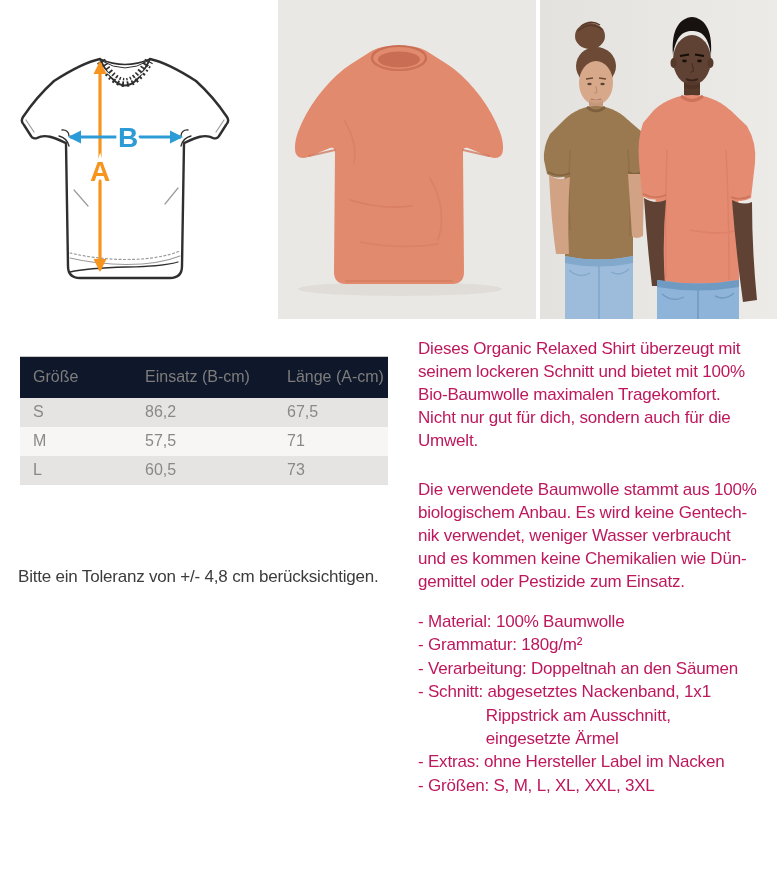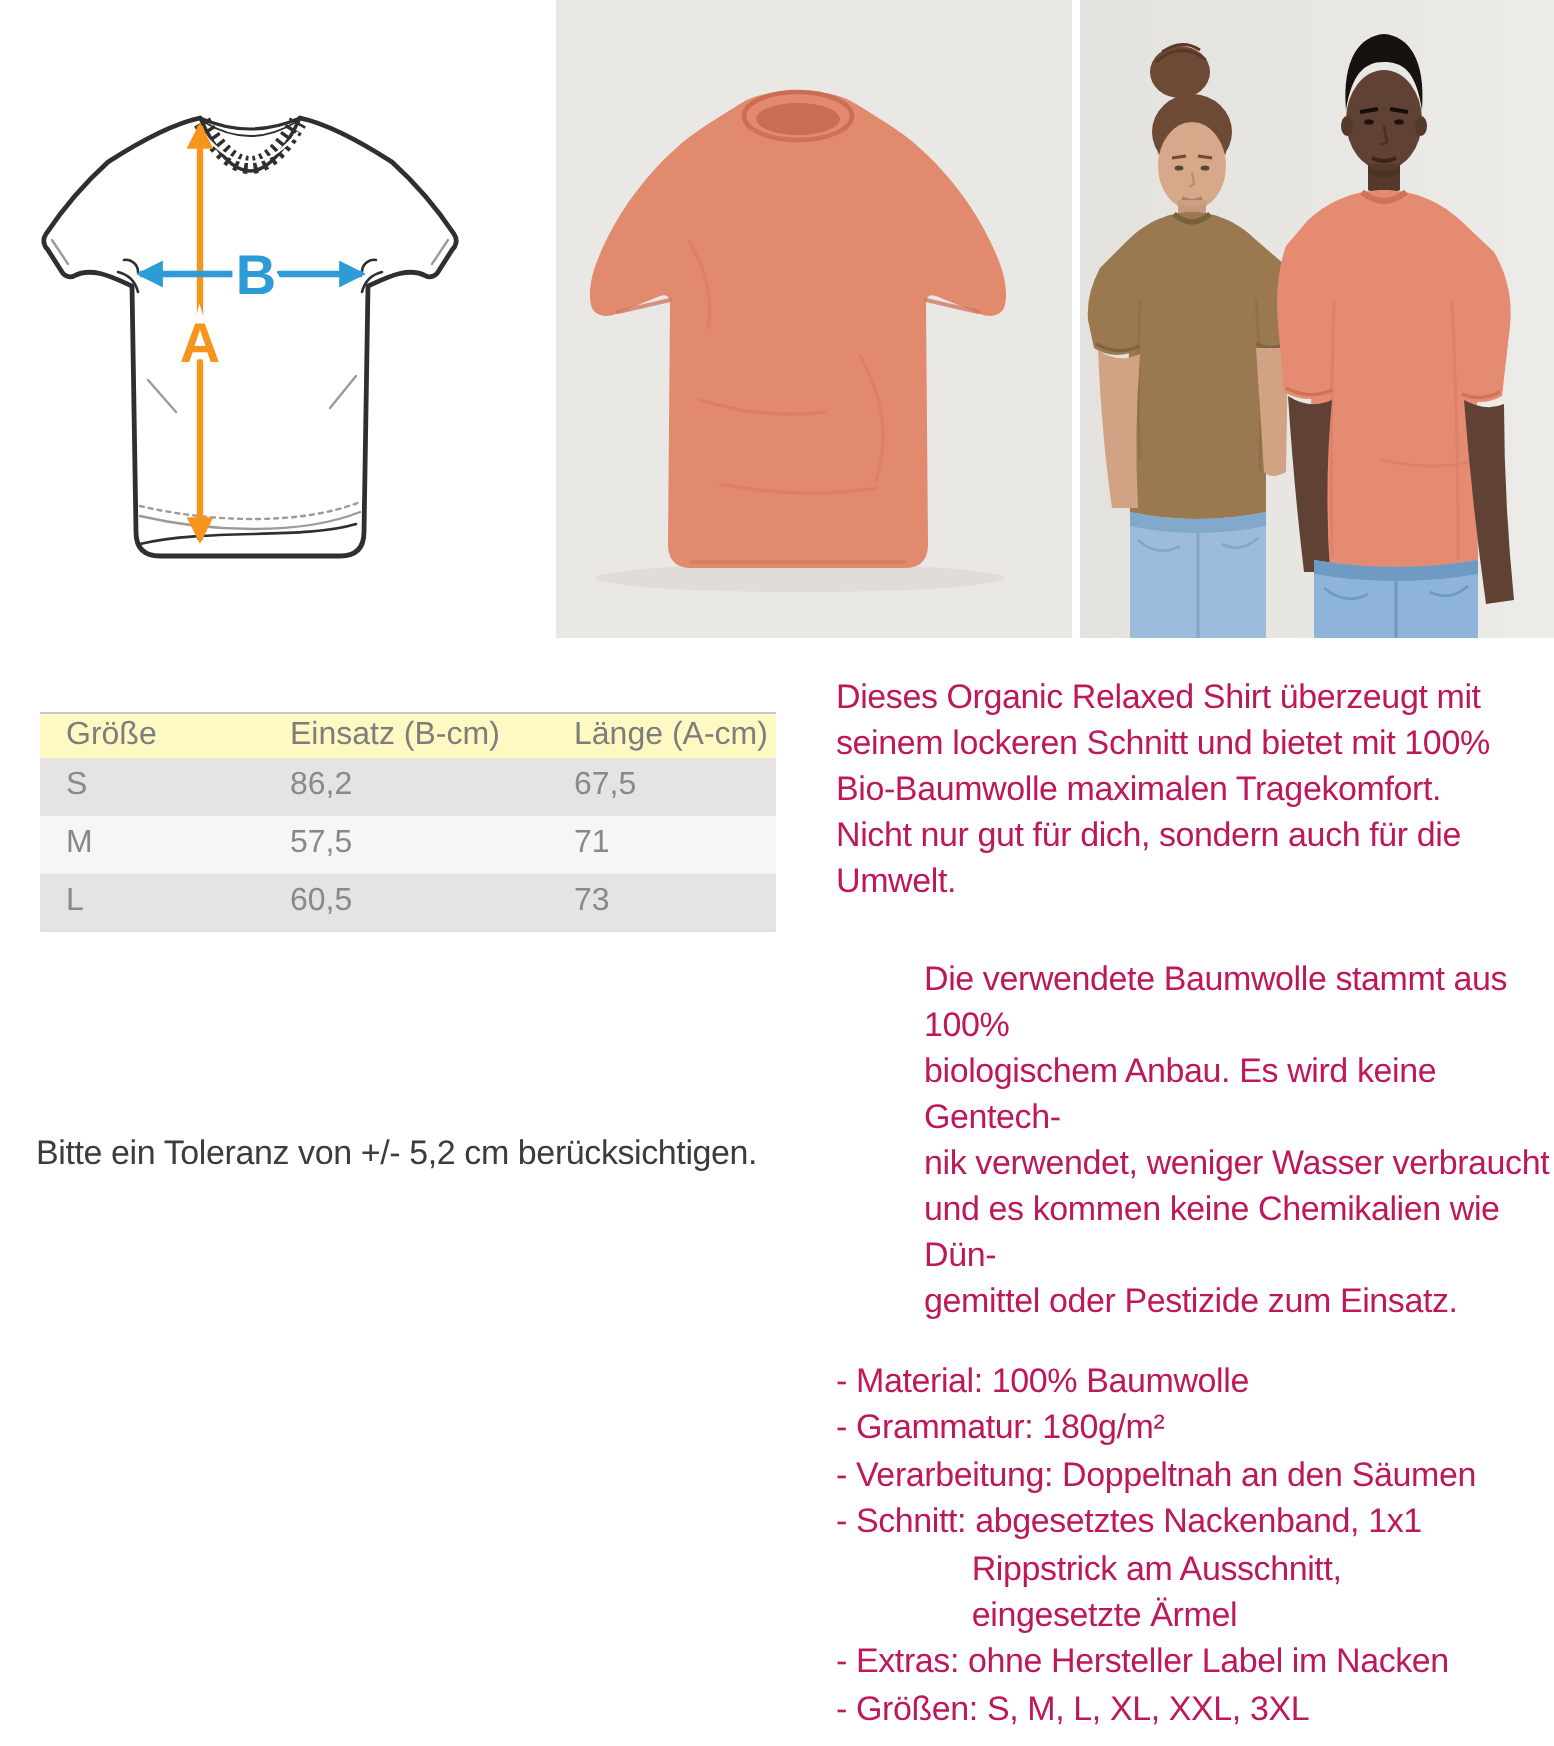--- a/index.html
+++ b/index.html
@@ -36,22 +36,22 @@
     width: 368px;
     border-collapse: collapse;
     font-size: 16px;
     border-top: 1px solid #c8c7c6;
     border-bottom: 1px solid #e3e2e1;
   }
   .size-table th {
     font-weight: 400;
     text-align: left;
     color: #7e7d7c;
-    background: #fef9c3;
-    height: 22px;
+    background: #0f172a;
+    height: 41px;
     padding: 0 0 0 13px;
   }
   .size-table td {
     color: #8a8988;
     height: 29px;
     padding: 0 0 0 13px;
   }
   .size-table tbody tr:nth-child(odd)  td { background: #e5e4e2; }
   .size-table tbody tr:nth-child(even) td { background: #f7f6f4; }
   .col-size   { width: 112px; }
@@ -76,21 +76,21 @@
     width: 358px;
     font-size: 17px;
     line-height: 23px;
     color: #be185d;
     letter-spacing: -0.2px;
   }
   .description p {
     margin: 0 0 26px 0;
     white-space: pre-line;
   }
-  .description p.para-2 { margin-bottom: 17px; margin-left: 44px; }
+  .description p.para-2 { margin-bottom: 17px; }
   .features {
     white-space: pre-wrap;
     line-height: 23.4px;
   }
 </style>
 </head>
 <body>
 
 <div class="page">
 
@@ -286,21 +286,21 @@
         <td>71</td>
       </tr>
       <tr>
         <td>L</td>
         <td>60,5</td>
         <td>73</td>
       </tr>
     </tbody>
   </table>
 
-  <div class="tolerance-note">Bitte ein Toleranz von +/- 5,2 cm berücksichtigen.</div>
+  <div class="tolerance-note">Bitte ein Toleranz von +/- 4,8 cm berücksichtigen.</div>
 
   <div class="description">
     <p class="para-1">Dieses Organic Relaxed Shirt überzeugt mit
 seinem lockeren Schnitt und bietet mit 100%
 Bio-Baumwolle maximalen Tragekomfort.
 Nicht nur gut für dich, sondern auch für die
 Umwelt.</p>
     <p class="para-2">Die verwendete Baumwolle stammt aus 100%
 biologischem Anbau. Es wird keine Gentech-
 nik verwendet, weniger Wasser verbraucht

